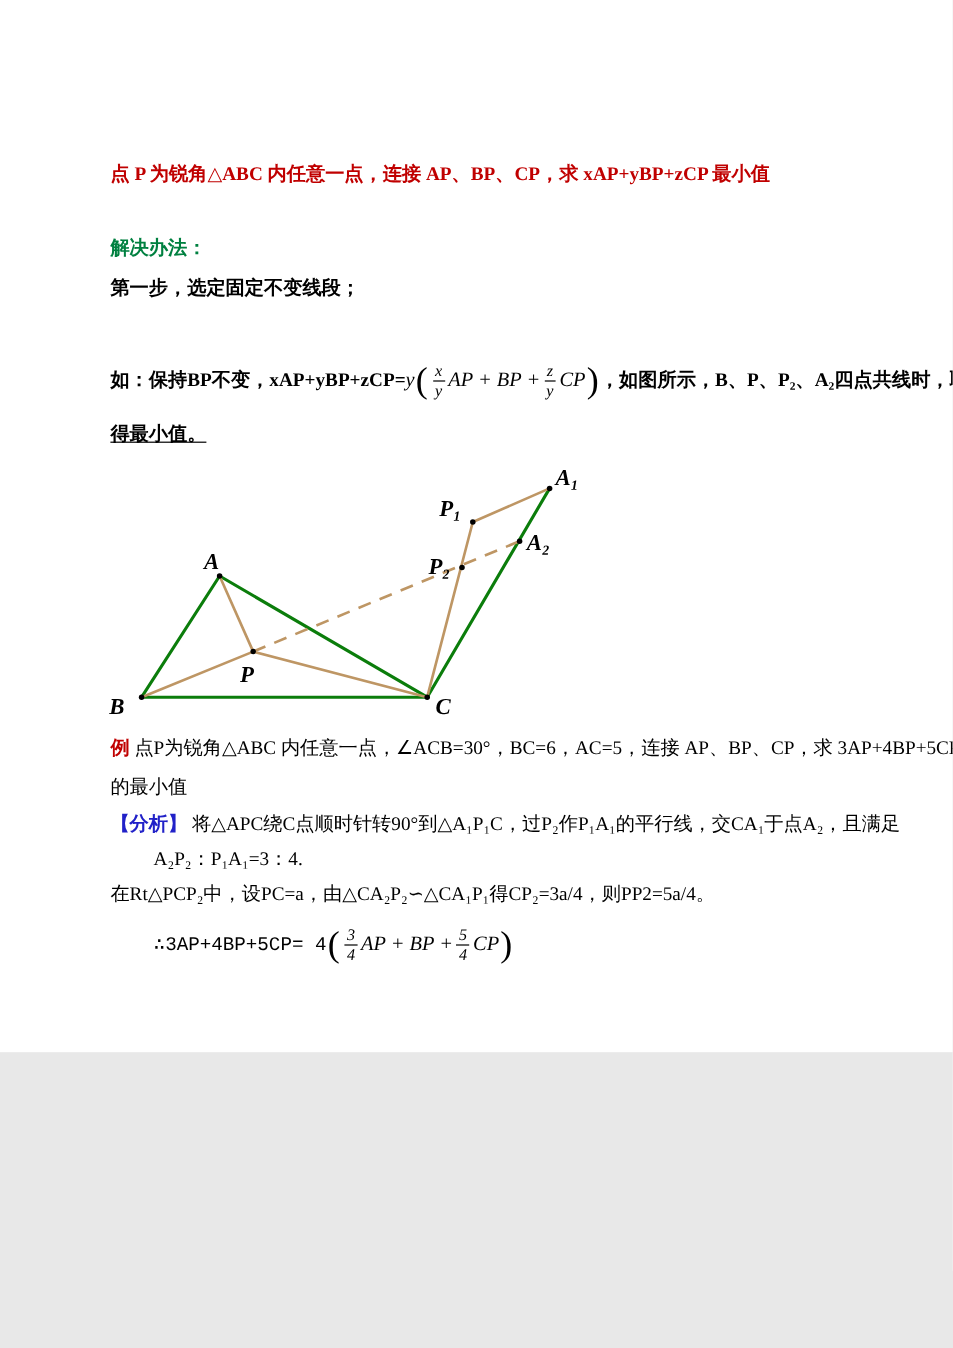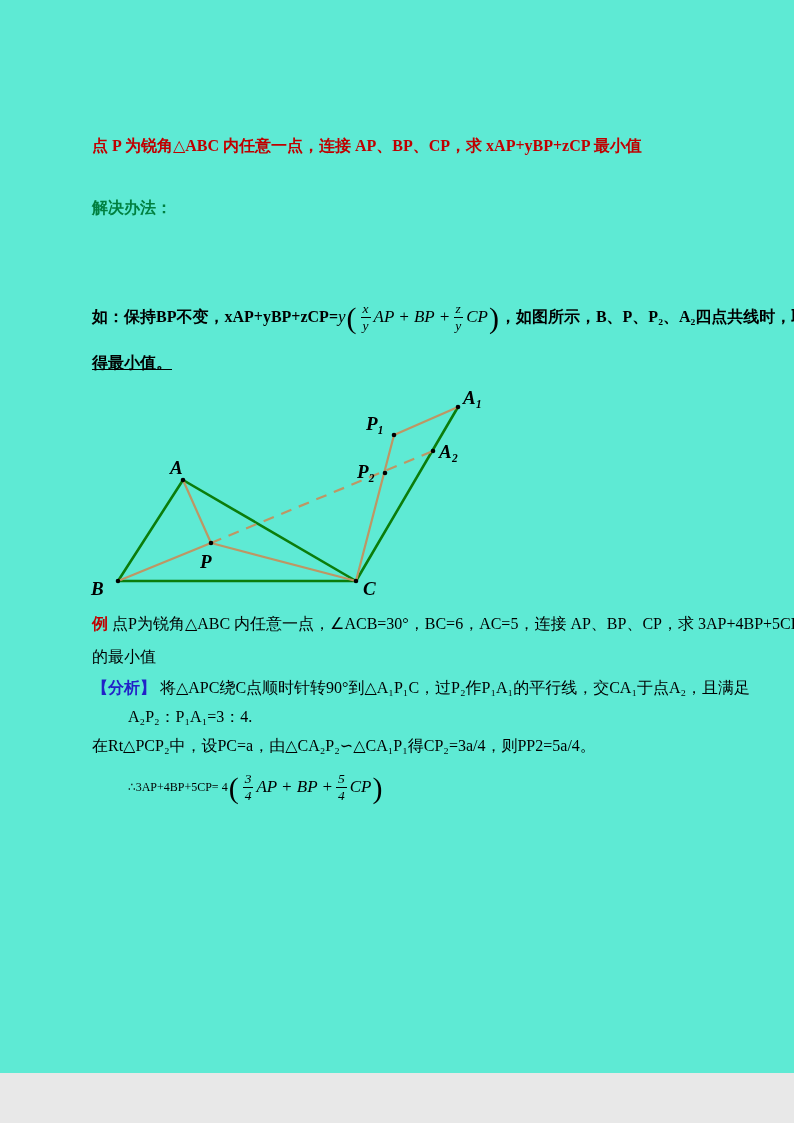--- a/index.html
+++ b/index.html
@@ -1,29 +1,29 @@
 <!DOCTYPE html>
 <html><head>
 <meta charset="utf-8">
 <style>
   html,body{margin:0;padding:0;background:#e8e8e8;}
   .page{
-    position:relative;width:794px;height:1073px;margin:0 auto;
-    background:#5eead4;color:#000;
+    position:relative;width:794px;height:877px;margin:0 auto;
+    background:#ffffff;color:#000;
     font-family:"Liberation Serif","DejaVu Sans",serif;
     overflow:hidden;
   }
   .tline{position:absolute;white-space:nowrap;font-size:16px;line-height:1.25;}
   .b{font-weight:bold;}
   .red{color:#c00000;}
   .green{color:#008040;}
   .blue{color:#2121c8;}
   .serif{font-family:"Liberation Serif",serif;margin-left:36px;}
   .mvar{font-family:"Liberation Serif",serif;font-style:italic;font-size:17px;}
-  .mnum{font-family:Liberation Serif, serif;font-size:12px;}
+  .mnum{font-family:Liberation Mono, monospace;font-size:16px;}
   .frac{
     display:inline-flex;flex-direction:column;align-items:center;
     font-family:"Liberation Serif",serif;font-style:italic;
     font-size:13.5px;line-height:1.15;margin:0 3px;
   }
   .frac .num{border-bottom:1px solid #000;padding:0 2px;}
   .frac .den{padding:0 2px;}
   .bigparen{
     display:inline-block;font-family:"Liberation Serif",serif;
     font-size:30px;font-weight:400;line-height:0.9;margin:0 1px;
@@ -33,20 +33,21 @@
 </style>
 </head>
 <body>
 
 <div class="page">
 
   <div class="tline b red" style="left:92px;top:136px;">点 P 为锐角△ABC 内任意一点，连接 AP、BP、CP，求 xAP+yBP+zCP 最小值</div>
 
   <div class="tline b green" style="left:92px;top:198px;">解决办法：</div>
 
+  <div class="tline b" style="left:92px;top:231px;">第一步，选定固定不变线段；</div>
 
   <div class="mathline" style="left:92px;top:294px;height:46px;">
     <span class="b">如：保持BP不变，xAP+yBP+zCP= </span>
     <span class="mvar">y</span>
     <span class="bigparen">(</span>
     <span class="frac">
         <span class="num">x</span>
         <span class="den">y</span>
       </span>
     <span class="mvar">AP + BP +</span>

